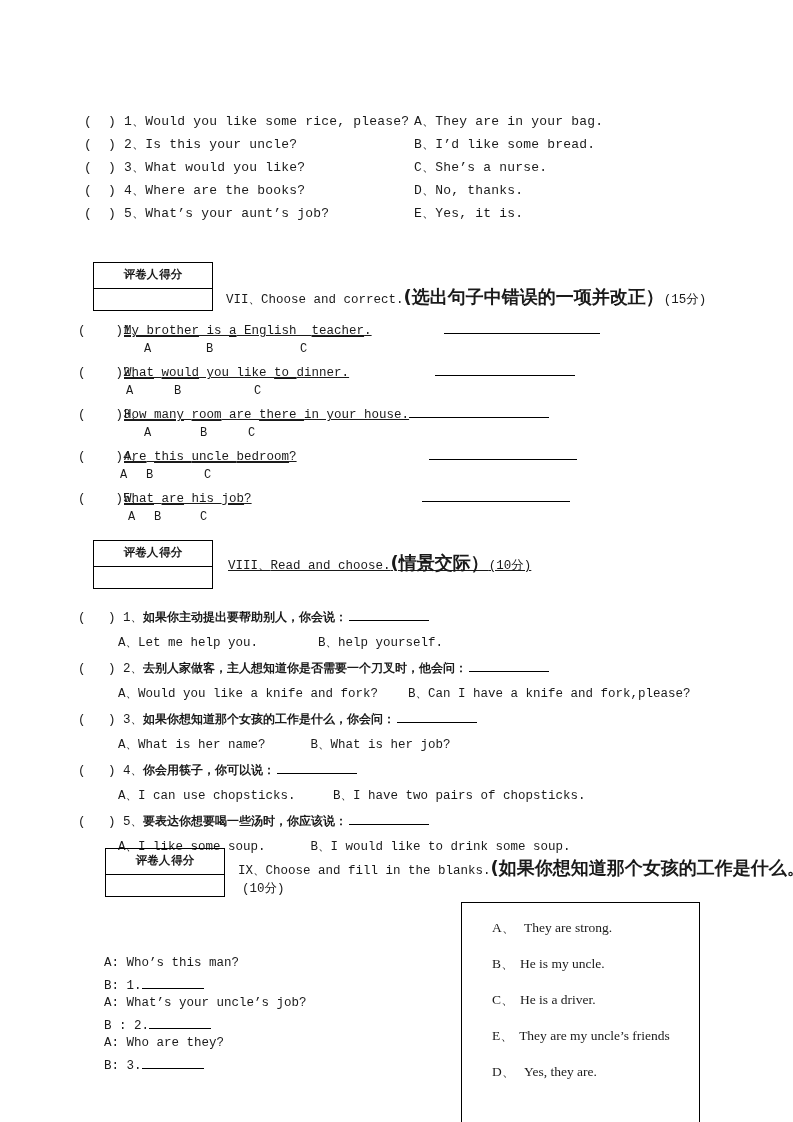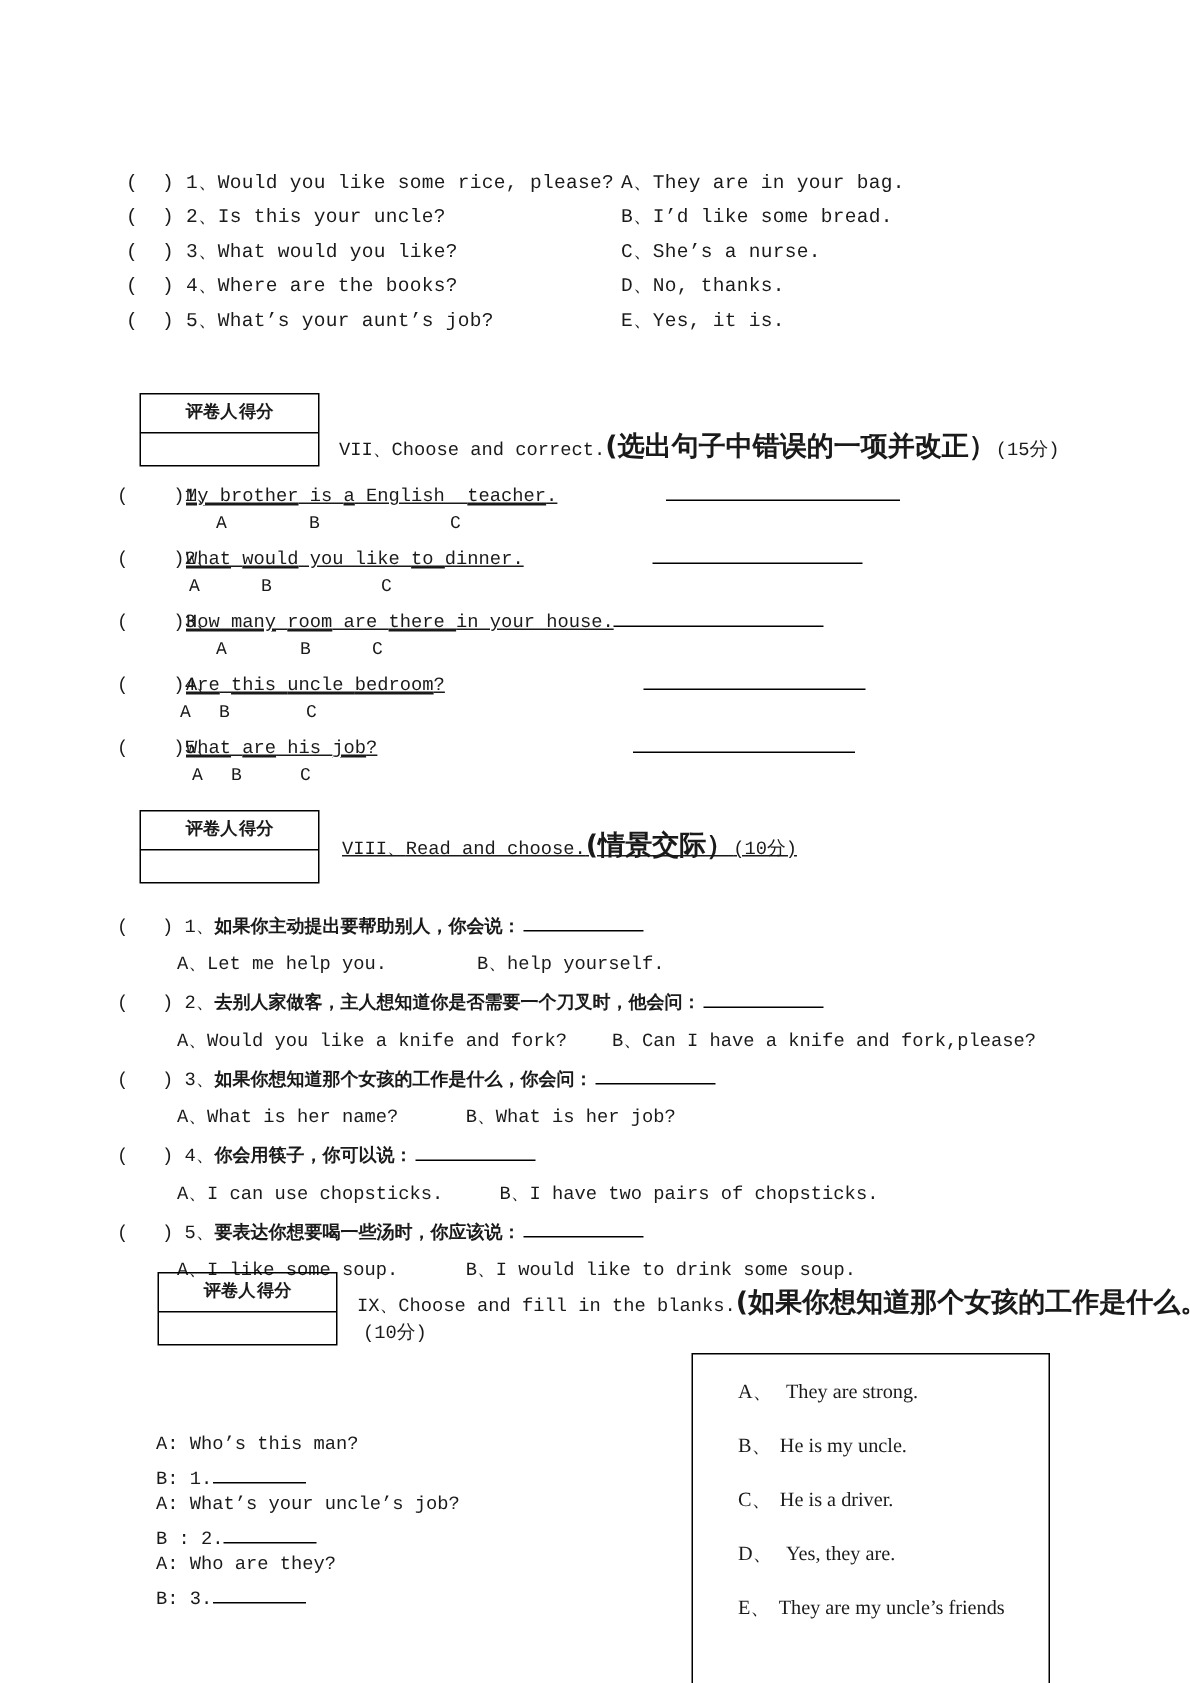--- a/index.html
+++ b/index.html
@@ -377,17 +377,17 @@
     <div class="ix-line mono"><span>A: </span><span>What’s your uncle’s job?</span></div>
     <div class="ix-line mono"><span>B : </span><span>2.</span><span class="ix-blank"></span></div>
     <div class="ix-line mono"><span>A: </span><span>Who are they?</span></div>
     <div class="ix-line mono"><span>B: </span><span>3.</span><span class="ix-blank"></span></div>
   </div>
 
   <div class="ix-box">
     <div class="ix-opt"><span class="lab">A、</span><span>  They are strong.</span></div>
     <div class="ix-opt"><span class="lab">B、</span><span> He is my uncle.</span></div>
     <div class="ix-opt"><span class="lab">C、</span><span> He is a driver.</span></div>
+    <div class="ix-opt"><span class="lab">E、</span><span> They are my uncle’s friends</span></div>
     <div class="ix-opt"><span class="lab">D、</span><span>  Yes, they are.</span></div>
-    <div class="ix-opt"><span class="lab">E、</span><span> They are my uncle’s friends</span></div>
   </div>
 
 </div>
 
 </body></html>

